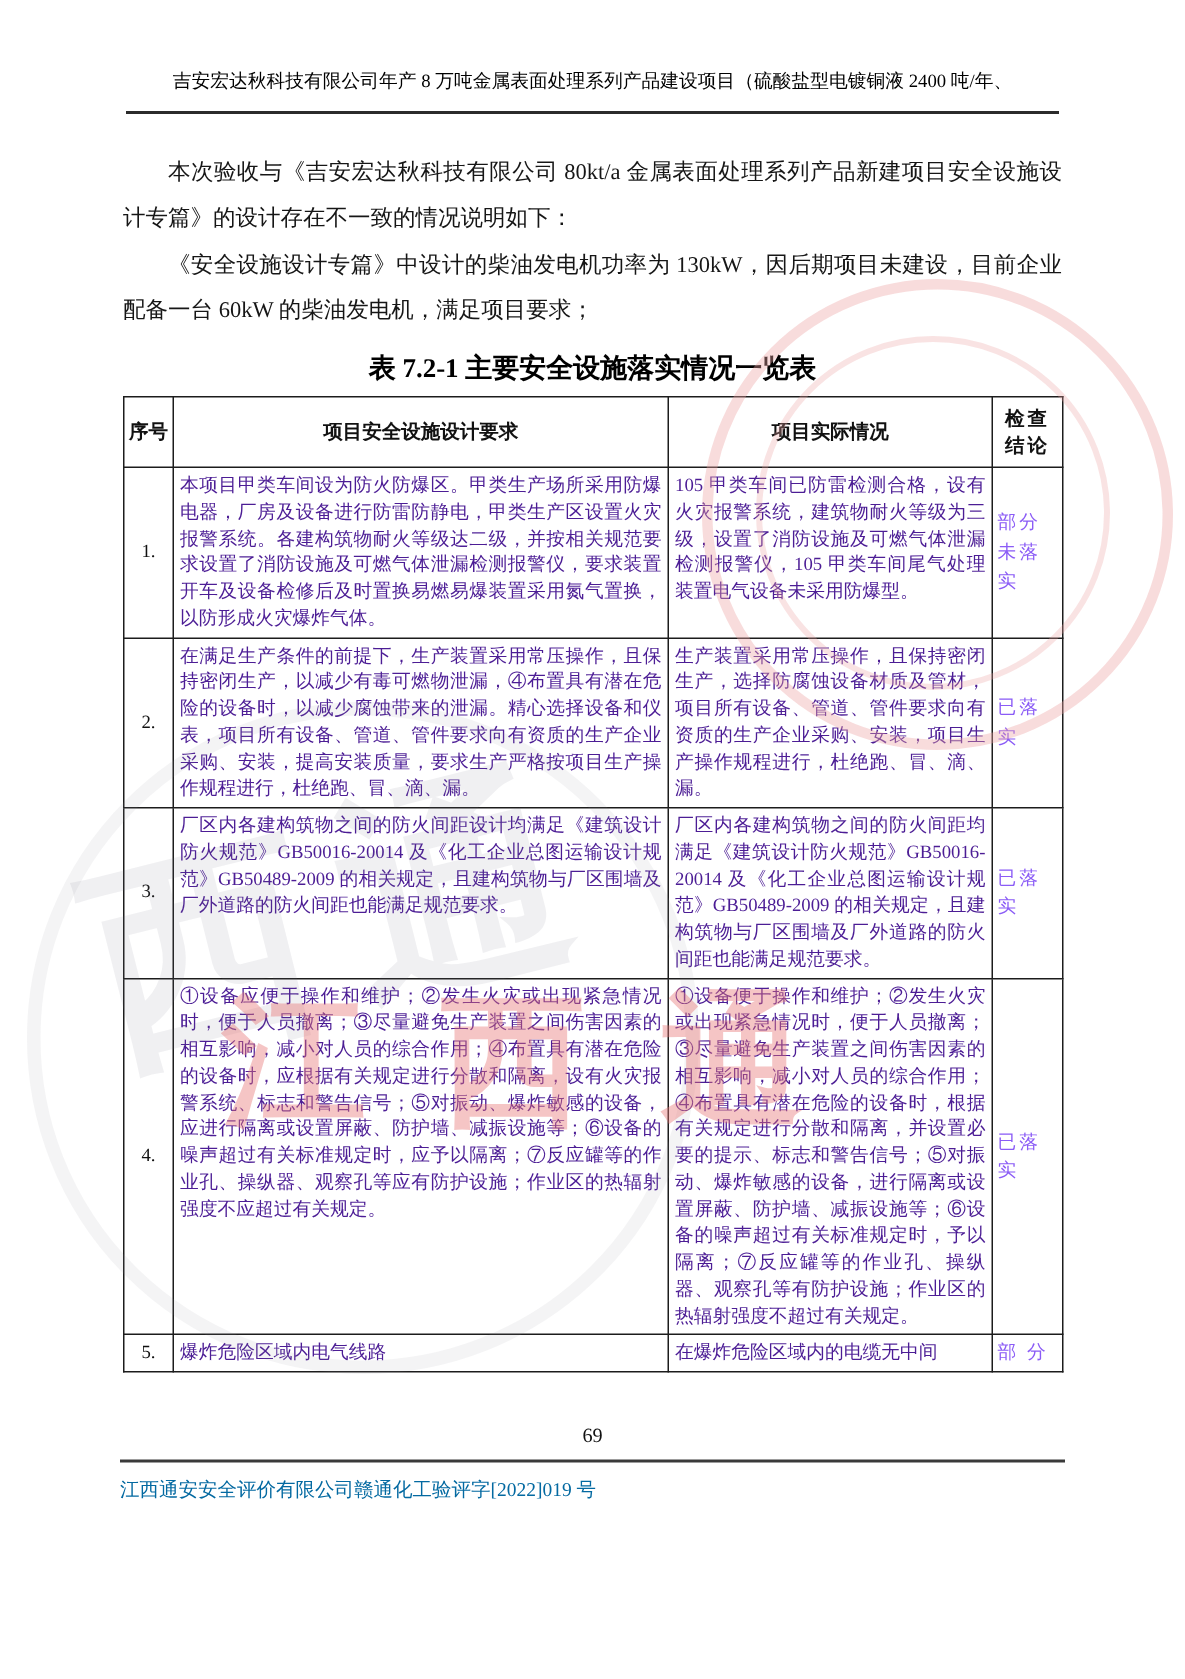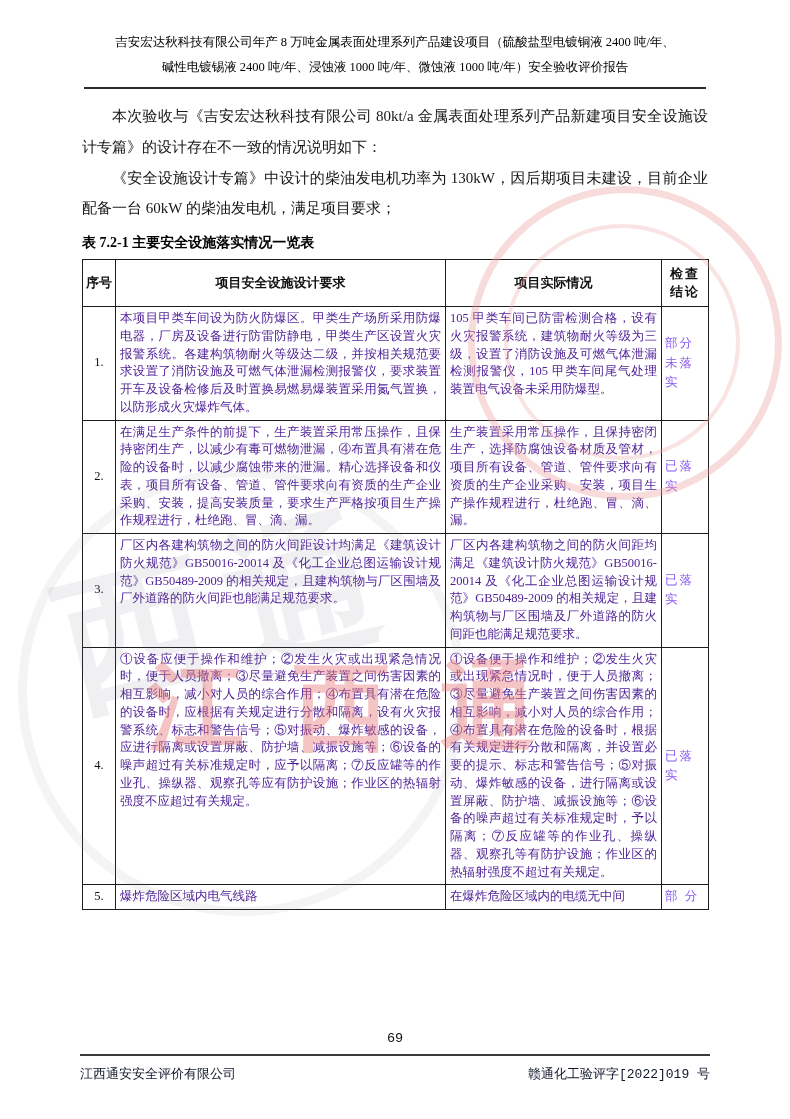--- a/index.html
+++ b/index.html
@@ -8,21 +8,21 @@
     width:790px;
     min-height:1119px;
     margin:0 auto;
     background:#ffffff;
     font-family:"Liberation Serif", serif;
     color:#141414;
     display:flex;
     flex-direction:column;
     overflow:hidden;
   }
-  .page > header, .page > main, .page > footer { position:relative; z-index:1; }
+  .page > header, .page > main, .page > footer { position:relative; z-index:1;margin-top:12px; }
 
   
   .watermark-layer { position:absolute; inset:0; pointer-events:none; z-index:2; }
   .wm-ring { position:absolute; border-radius:50%; }
   .wm-ring.r1 { left:468px; top:186px; width:300px; height:300px; border:7px solid rgba(236,162,162,0.38); }
   .wm-ring.r2 { left:504px; top:224px; width:228px; height:228px; border:4px solid rgba(236,162,162,0.30); }
   .wm-ring.r3 { left:18px;  top:468px; width:430px; height:430px; border:9px solid rgba(145,148,160,0.10); }
   .wm-ghost {
     position:absolute; left:58px; top:512px;
     font-size:150px; font-weight:bold; white-space:nowrap;
@@ -44,22 +44,22 @@
     padding-bottom:7px; border-bottom:2px solid #2b2b2b;
   }
 
   
   .doc-body { padding:12px 82px 12px;font-family:Liberation Serif, serif; }
   .para {
     margin:0; font-size:15px; line-height:2.05;
     text-align:justify; text-indent:2em; color:#161616;
   }
   .table-title {
-    margin:10px 0 7px; text-align:left;
-    font-weight:bold; font-size:14px; color:#000;
+    margin:10px 0 7px; text-align:center;
+    font-weight:bold; font-size:18px; color:#000;
   }
 
   
   .facilities-table {
     width:100%; border-collapse:collapse; table-layout:fixed;
     border:1.6px solid #1c1c1c;
   }
   .facilities-table th, .facilities-table td {
     border:1px solid #1c1c1c; padding:3px 4px;
     word-break:break-all; overflow-wrap:anywhere;
@@ -77,45 +77,44 @@
   td.cell-no { text-align:center; vertical-align:middle; color:#111; }
   td.cell-design, td.cell-actual {
     color:#4c1d95; text-align:justify; vertical-align:top;
   }
   td.cell-concl {
     vertical-align:middle; color:#8b5cf6;
     letter-spacing:2px; line-height:1.55; padding:2px 3px;
   }
 
   
-  .doc-footer { margin-top:auto; padding:10px 80px 36px;font-family:Liberation Mono, monospace; }
+  .doc-footer { margin-top:auto; padding:10px 80px 36px; }
   .page-number { text-align:center; font-size:13.5px; color:#111; margin-bottom:8px; }
   .footer-rule { border-top:2px solid #3a3a3a; margin-bottom:9px; }
   .footer-row {
-    display:flex; justify-content:space-between;
-    font-size:13px; color:#0f172a;
+    display:flex; 
+    font-size:13px; color:#0369a1;
   }
 </style>
 </head>
 <body>
 
 <div class="page">
 
   <div class="watermark-layer" aria-hidden="true">
     <div class="wm-ring r1"></div>
     <div class="wm-ring r2"></div>
     <div class="wm-ring r3"></div>
     <div class="wm-ghost">西通</div>
     <div class="wm-main">江西通</div>
   </div>
 
   <header class="doc-header">
     <div class="doc-header-text">
       <div>吉安宏达秋科技有限公司年产 8 万吨金属表面处理系列产品建设项目（硫酸盐型电镀铜液 2400 吨/年、</div>
-      <div>碱性电镀锡液 2400 吨/年、浸蚀液 1000 吨/年、微蚀液 1000 吨/年）安全验收评价报告</div>
     </div>
   </header>
 
   <main class="doc-body">
     <p class="para">本次验收与《吉安宏达秋科技有限公司 80kt/a 金属表面处理系列产品新建项目安全设施设计专篇》的设计存在不一致的情况说明如下：</p>
     <p class="para">《安全设施设计专篇》中设计的柴油发电机功率为 130kW，因后期项目未建设，目前企业配备一台 60kW 的柴油发电机，满足项目要求；</p>
 
     <div class="table-title">表 7.2-1 主要安全设施落实情况一览表</div>
 
     <table class="facilities-table">

